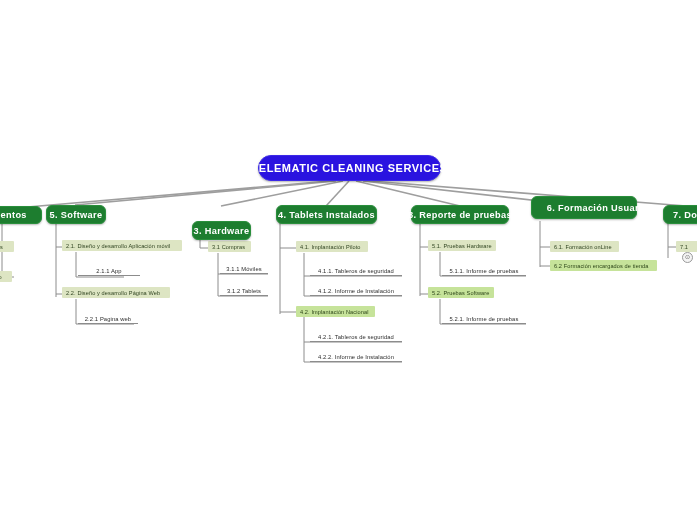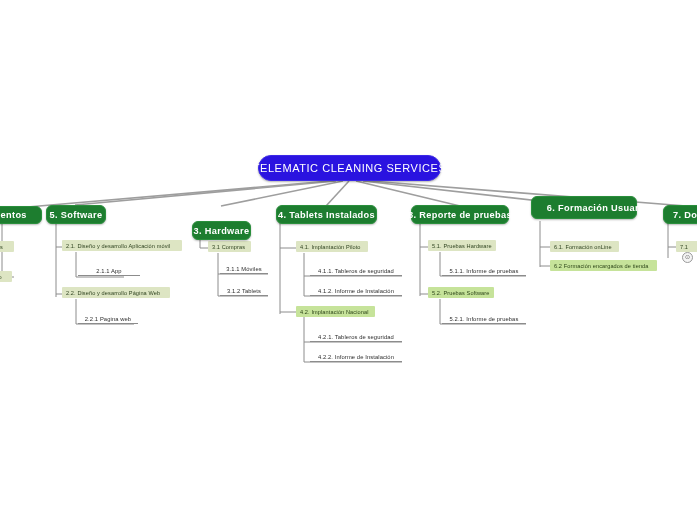--- a/index.html
+++ b/index.html
@@ -25,21 +25,21 @@
   }
   
   .root-node {
     position: absolute;
     box-sizing: border-box;
     background: #2a13e0;
     border: 1px solid #3b28e8;
     border-radius: 13px;
     color: #ffffff;
     font-size: 11px;
-    font-weight: normal;
+    font-weight: bold;
     letter-spacing: 0.55px;
     display: flex;
     align-items: center;
     justify-content: center;
     box-shadow: 0 1px 2px rgba(0,0,0,0.30);
     white-space: nowrap;
     z-index: 5;
   }
   
   .branch-node {

